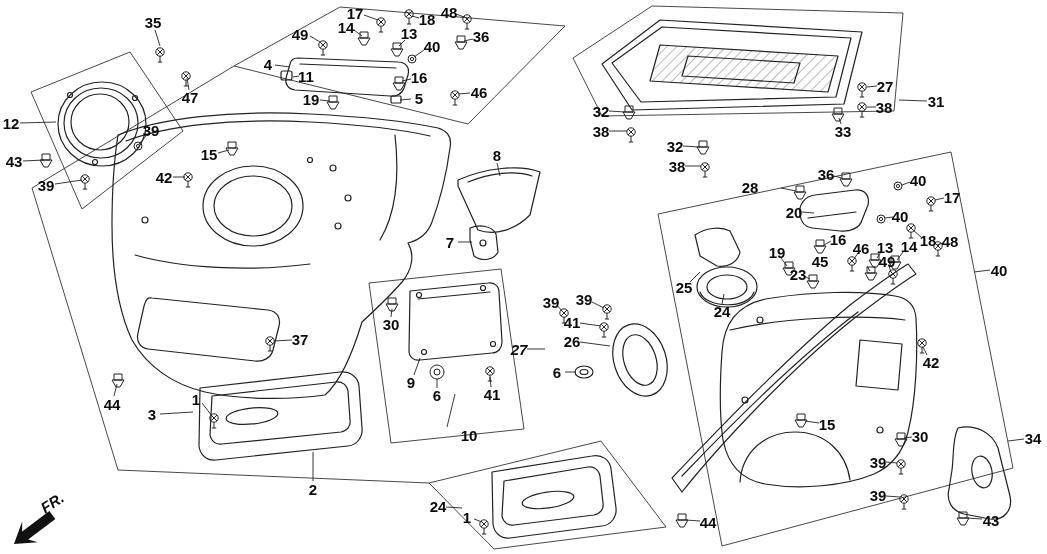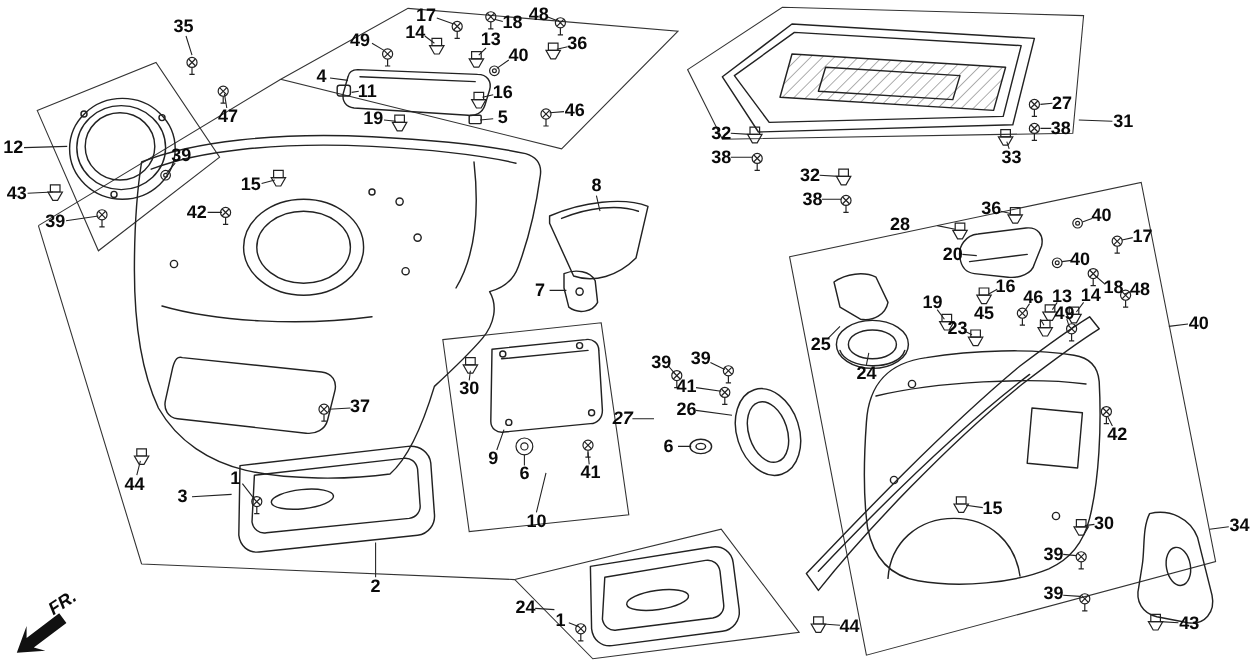--- a/index.html
+++ b/index.html
@@ -264,21 +264,21 @@
       <div class="callout" style="left: 450px; top: 242px;">7</div>
       <div class="callout" style="left: 300px; top: 339px;">37</div>
       <div class="callout" style="left: 391px; top: 324px;">30</div>
       <div class="callout" style="left: 112px; top: 404px;">44</div>
       <div class="callout" style="left: 152px; top: 414px;">3</div>
       <div class="callout" style="left: 196px; top: 399px;">1</div>
       <div class="callout" style="left: 313px; top: 489px;">2</div>
       <div class="callout" style="left: 411px; top: 382px;">9</div>
       <div class="callout" style="left: 437px; top: 395px;">6</div>
       <div class="callout" style="left: 492px; top: 394px;">41</div>
-      <div class="callout" style="left: 447px; top: 435px;">10</div>
+      <div class="callout" style="left: 469px; top: 435px;">10</div>
       <div class="callout" style="left: 551px; top: 302px;">39</div>
       <div class="callout" style="left: 584px; top: 299px;">39</div>
       <div class="callout" style="left: 572px; top: 322px;">41</div>
       <div class="callout" style="left: 572px; top: 341px;">26</div>
       <div class="callout" style="left: 519px; top: 349px; font-style: italic;">27</div>
       <div class="callout" style="left: 557px; top: 372px;">6</div>
       <div class="callout" style="left: 601px; top: 111px;">32</div>
       <div class="callout" style="left: 601px; top: 131px;">38</div>
       <div class="callout" style="left: 675px; top: 146px;">32</div>
       <div class="callout" style="left: 677px; top: 166px;">38</div>

